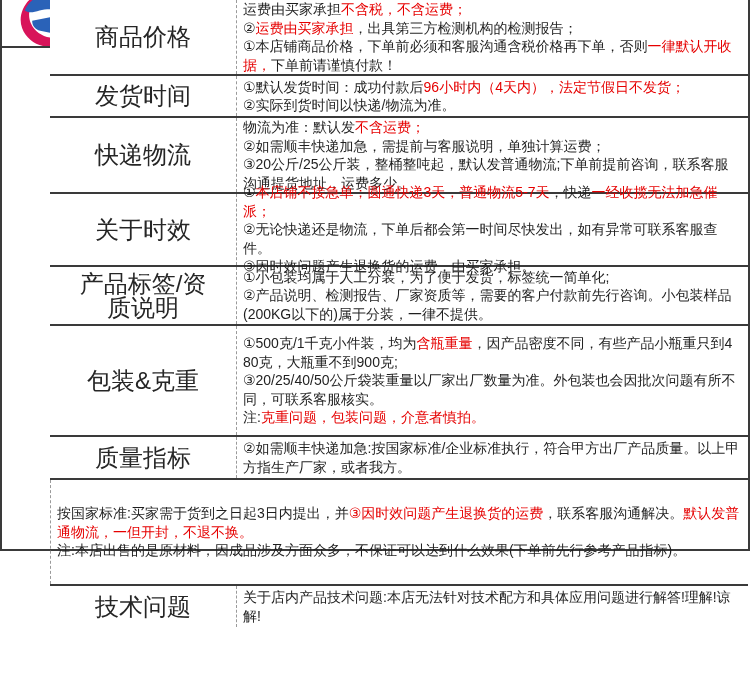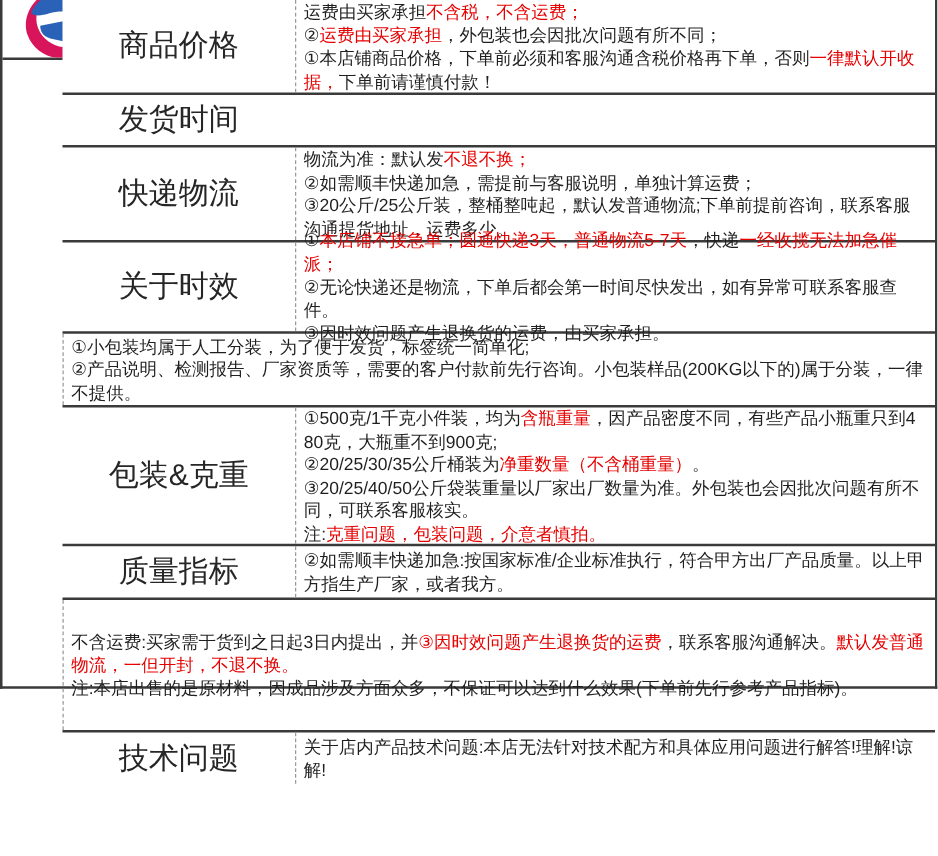--- a/index.html
+++ b/index.html
@@ -98,84 +98,90 @@
     <div class="title-overlay">客户须知</div>
   </div>
 
   <div id="rows">
   <div class="row">
     <div class="label-cell">
       <div class="label-inner">商品价格</div>
     </div>
     <div class="content-cell">
           <div class="line"><span>运费由买家承担</span><span class="red">不含税，不含运费；</span></div>
-          <div class="line"><span>②</span><span class="red">运费由买家承担</span><span>，外包装也会因批次问题有所不同；</span></div>
+          <div class="line"><span>②</span><span class="red">运费由买家承担</span><span>，出具第三方检测机构的检测报告；</span></div>
           <div class="line"><span>①本店铺商品价格，下单前必须和客服沟通含税价格再下单，否则</span><span class="red">一律默认开收据，</span><span>下单前请谨慎付款！</span></div>
         </div>
   </div>
 
   <div class="row">
     <div class="label-cell">
       <div class="label-inner">发货时间</div>
     </div>
+    <div class="content-cell">
+          <div class="line"><span>①默认发货时间：成功付款后</span><span class="red">96小时内（4天内），法定节假日不发货；</span></div>
+          <div class="line"><span>②实际到货时间以快递/物流为准。</span></div>
+        </div>
   </div>
 
   <div class="row">
     <div class="label-cell">
       <div class="label-inner">快递物流</div>
     </div>
     <div class="content-cell">
-          <div class="line"><span>物流为准：默认发</span><span class="red">不退不换；</span></div>
+          <div class="line"><span>物流为准：默认发</span><span class="red">不含运费；</span></div>
           <div class="line"><span>②如需顺丰快递加急，需提前与客服说明，单独计算运费；</span></div>
           <div class="line"><span>③20公斤/25公斤装，整桶整吨起，默认发普通物流;下单前提前咨询，联系客服沟通提货地址，运费多少。</span></div>
         </div>
   </div>
 
   <div class="row">
     <div class="label-cell">
       <div class="label-inner">关于时效</div>
     </div>
     <div class="content-cell">
           <div class="line"><span>①</span><span class="red">本店铺不接急单；圆通快递3天，普通物流5-7天</span><span>，快递</span><span class="red">一经收揽无法加急催派；</span></div>
           <div class="line"><span>②无论快递还是物流，下单后都会第一时间尽快发出，如有异常可联系客服查件。</span></div>
           <div class="line"><span>③因时效问题产生退换货的运费，由买家承担。</span></div>
         </div>
   </div>
 
   <div class="row">
+    <div class="label-cell">
+      <div class="label-inner">产品标签/资质说明</div>
+    </div>
     <div class="content-cell">
           <div class="line"><span>①小包装均属于人工分装，为了便于发货，标签统一简单化;</span></div>
           <div class="line"><span>②产品说明、检测报告、厂家资质等，需要的客户付款前先行咨询。小包装样品(200KG以下的)属于分装，一律不提供。</span></div>
         </div>
   </div>
 
   <div class="row">
     <div class="label-cell">
       <div class="label-inner">包装&amp;克重</div>
     </div>
     <div class="content-cell">
           <div class="line"><span>①500克/1千克小件装，均为</span><span class="red">含瓶重量</span><span>，因产品密度不同，有些产品小瓶重只到480克，大瓶重不到900克;</span></div>
-          <div class="line"><span>②20/25/30/35公斤桶装为</span><span class="red">净重数量（不含桶重量）</span><span>。</span></div>
           <div class="line"><span>③20/25/40/50公斤袋装重量以厂家出厂数量为准。外包装也会因批次问题有所不同，可联系客服核实。</span></div>
           <div class="line"><span>注:</span><span class="red">克重问题，包装问题，介意者慎拍。</span></div>
         </div>
   </div>
 
   <div class="row">
     <div class="label-cell">
       <div class="label-inner">质量指标</div>
     </div>
     <div class="content-cell">
           <div class="line"><span>②如需顺丰快递加急:按国家标准/企业标准执行，符合甲方出厂产品质量。以上甲方指生产厂家，或者我方。</span></div>
         </div>
   </div>
 
   <div class="row">
     <div class="content-cell">
-          <div class="line"><span>不含运费:买家需于货到之日起3日内提出，并</span><span class="red">③因时效问题产生退换货的运费</span><span>，联系客服沟通解决。</span><span class="red">默认发普通物流，一但开封，不退不换。</span></div>
+          <div class="line"><span>按国家标准:买家需于货到之日起3日内提出，并</span><span class="red">③因时效问题产生退换货的运费</span><span>，联系客服沟通解决。</span><span class="red">默认发普通物流，一但开封，不退不换。</span></div>
           <div class="line"><span>注:本店出售的是原材料，因成品涉及方面众多，不保证可以达到什么效果(下单前先行参考产品指标)。</span></div>
         </div>
   </div>
 
   <div class="row">
     <div class="label-cell">
       <div class="label-inner">技术问题</div>
     </div>
     <div class="content-cell">
           <div class="line"><span>关于店内产品技术问题:本店无法针对技术配方和具体应用问题进行解答!理解!谅解!</span></div>

